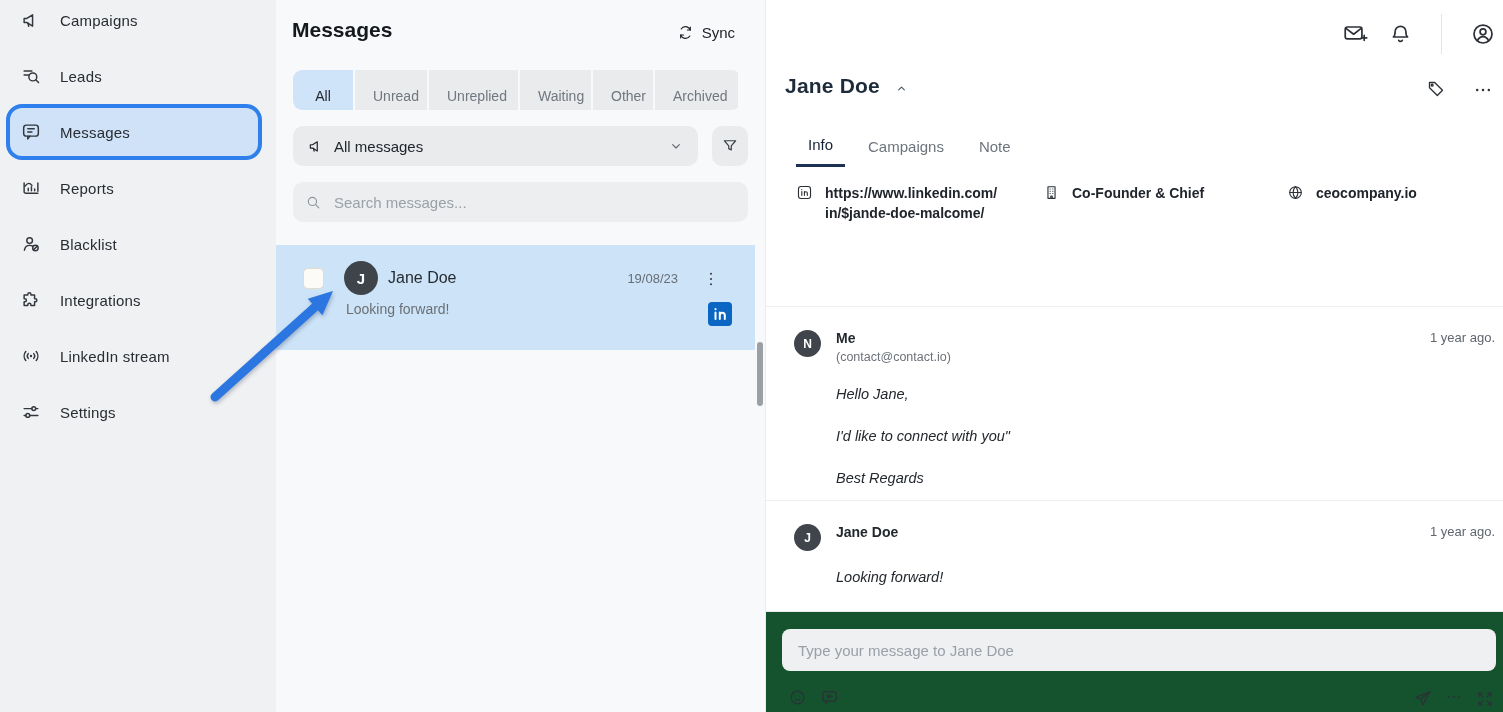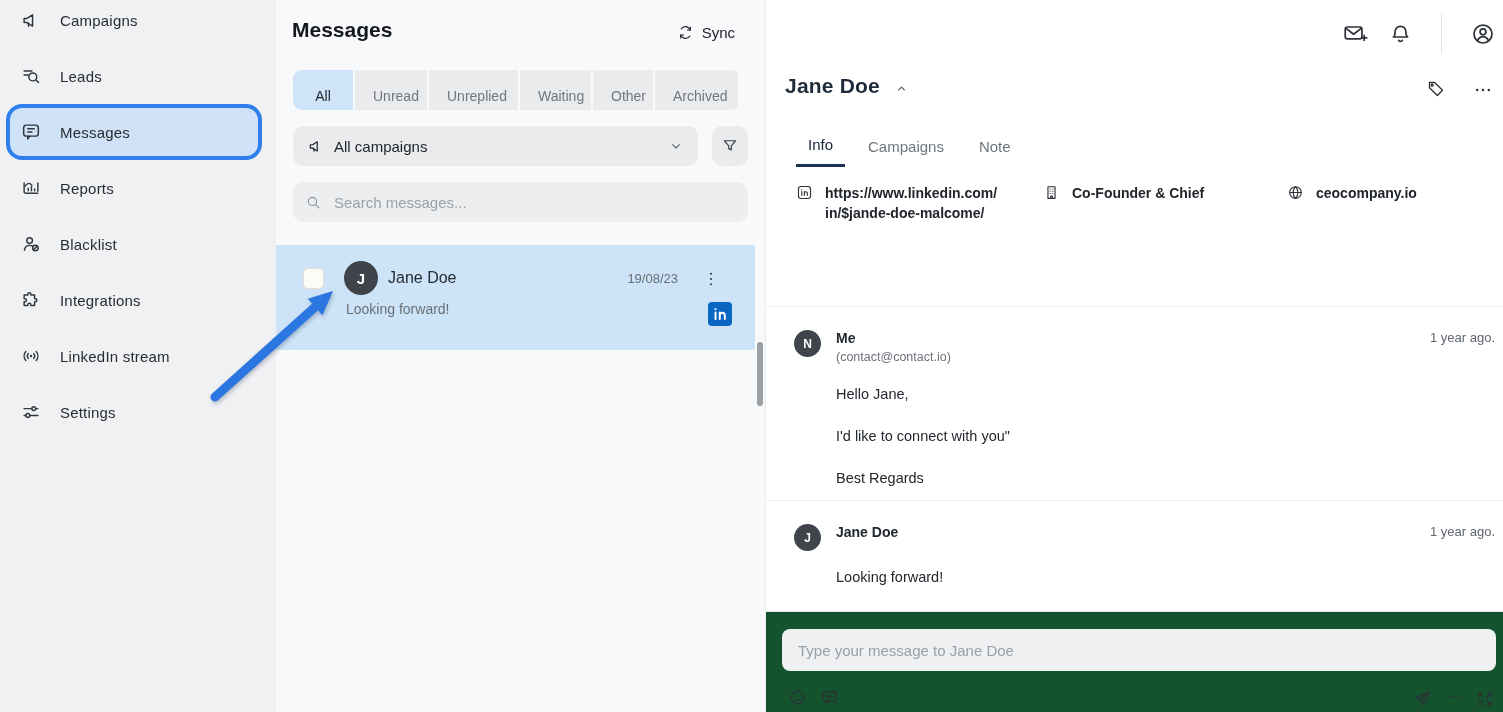--- a/index.html
+++ b/index.html
@@ -67,21 +67,21 @@
   .i1{left:30px;} .i1 .txt{width:200px;} .i2{left:277px;} .i3{left:521px;}
   .hr{position:absolute;left:0;width:738px;height:1px;background:#edeef0;}
   .msg{position:absolute;left:28px;right:8px;}
   .msg-head{display:flex;align-items:flex-start;}
   .msg .avatar{width:27px;height:27px;border-radius:50%;background:#40454c;color:#fff;display:flex;align-items:center;
                justify-content:center;font-size:12px;font-weight:bold;flex:none;}
   .msg-meta{margin-left:15px;}
   .msg .who{font-size:14px;font-weight:bold;color:#23282e;}
   .msg .mail{font-size:12.5px;color:#6c727a;margin-top:4px;}
   .msg .time{margin-left:auto;font-size:13px;color:#60666e;}
-  .msg-body{margin:22px 0 0 42px;}
+  .msg-body{margin:22px 0 0 42px;font-style:italic;}
   .msg-body p{margin:0 0 26px;font-size:14.5px;color:#23282e;}
   .composer{position:absolute;left:0;top:611px;width:738px;height:101px;background:#14532d;border-top:1px solid #e9ebee;box-sizing:border-box;}
   .composer input{position:absolute;left:16px;right:8px;top:17px;width:714px;height:42px;border:none;border-radius:8px;
                   background:#eef0f2;padding:0 16px;box-sizing:border-box;outline:none;
                   font:15px "Liberation Sans","DejaVu Sans",sans-serif;color:#33383f;}
   .composer input::placeholder{color:#9aa0a8;}
   .c-left{position:absolute;left:22px;top:76px;display:flex;gap:13px;color:#3a3f46;}
   .c-right{position:absolute;right:10px;top:76px;display:flex;gap:13px;align-items:center;color:#3a3f46;}
 
   .arrow-overlay{position:absolute;left:0;top:0;width:1503px;height:712px;pointer-events:none;
@@ -204,21 +204,21 @@
       <button class="w6">Archived</button>
     </div>
 
     <button class="dropdown">
       <span>
         <svg class="ic" viewBox="0 0 24 24" width="18" height="18">
             <path d="M4.5 10.3v4.4h2.9l6.3 4V6.3l-6.3 4H4.5z"></path>
             <path d="M8.6 15.2l.9 3.7"></path>
           </svg>
       </span>
-      <span class="lbl">All campaigns</span>
+      <span class="lbl">All messages</span>
       <span class="chev">
         <svg class="ic" viewBox="0 0 24 24" width="16" height="16">
             <path d="M7 10l5 5 5-5"></path>
           </svg>
       </span>
     </button>
 
     <button class="filter-btn">
       <span>
         <svg class="ic" viewBox="0 0 24 24" width="18" height="18">

